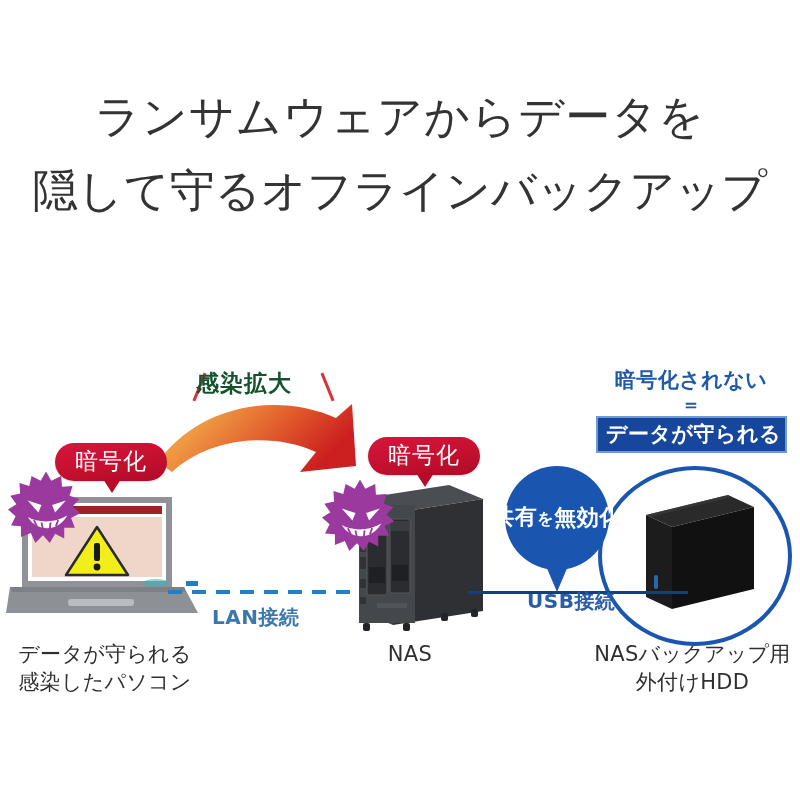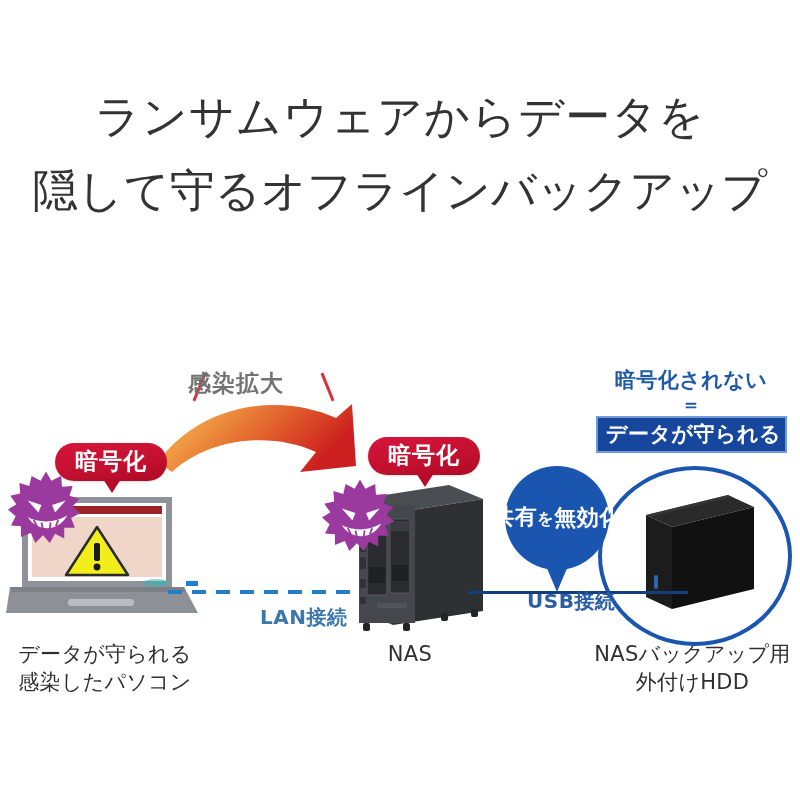--- a/index.html
+++ b/index.html
@@ -71,37 +71,36 @@
     position: absolute;
     font-size: 20px;
     font-weight: 700;
     letter-spacing: 0.5px;
     white-space: nowrap;
   }
   .conn-label.lan {
     left: 212px;
     top: 604px;
     color: #3a77ad;
-    margin-left: 48px;
   }
   .conn-label.usb {
     left: 527px;
     top: 588px;
     color: #2a5da8;
   }
 
   
   .enc-badge {
     position: absolute;
     background: linear-gradient(170deg, #d6153c 0%, #c2102f 60%, #ad0a26 100%);
     border-radius: 22px;
     padding: 7px 20px 8px 20px;
     color: #ffffff;
     font-size: 23px;
-    font-weight: 700;
+    font-weight: 400;
     letter-spacing: 1px;
     white-space: nowrap;
     line-height: 1;
     box-shadow: 0 1px 2px rgba(0,0,0,0.15);
   }
   .enc-badge::after {
     content: "";
     position: absolute;
     left: 50%;
     margin-left: -8px;
@@ -118,25 +117,25 @@
     position: absolute;
     width: 76px;
     height: 76px;
   }
   .virus.pc { left: 8px; top: 470px; }
   .virus.nas { left: 322px; top: 478px; }
 
   
   .spread-label {
     position: absolute;
-    left: 188px;
+    left: 196px;
     top: 368px;
     font-size: 23px;
     font-weight: 700;
-    color: #737373;
+    color: #14532d;
     letter-spacing: 1px;
     white-space: nowrap;
   }
   .slash {
     position: absolute;
     width: 3px;
     height: 30px;
     background: #d8323c;
   }
   .slash.left  { left: 198px; top: 372px; transform: rotate(22deg); }

